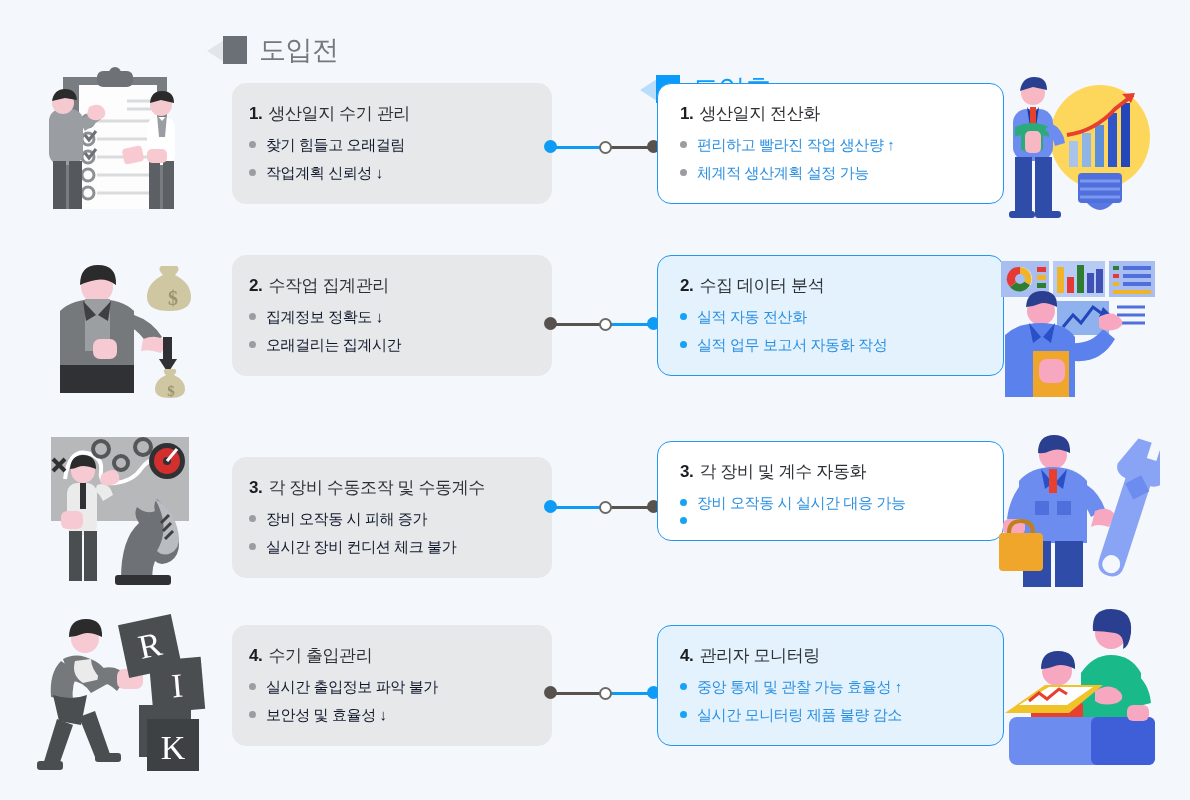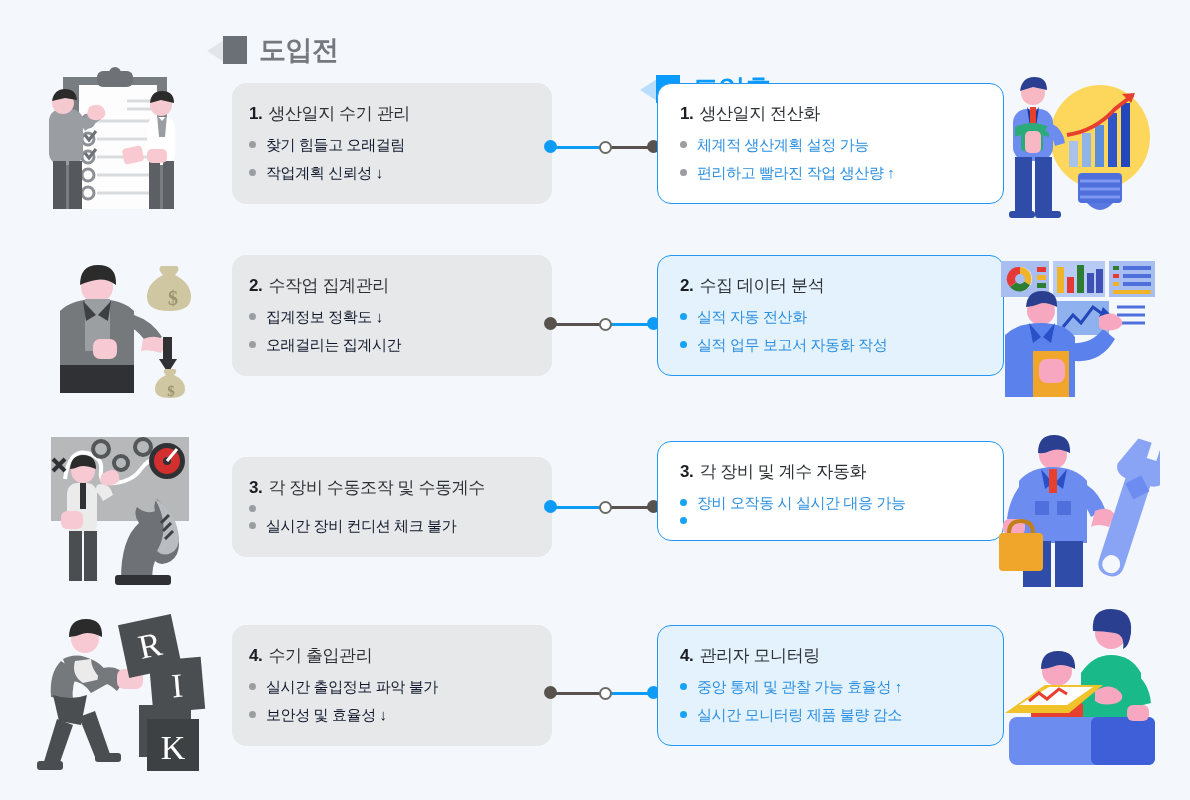--- a/index.html
+++ b/index.html
@@ -19,21 +19,21 @@
   .flagmark{position:relative;width:40px;height:28px;flex:none;}
   .flagmark .wing{
     position:absolute;left:0;top:4px;width:0;height:0;
     border-top:11px solid transparent;border-bottom:11px solid transparent;
   }
   .flagmark .sq{position:absolute;left:16px;top:0;width:24px;height:28px;}
   .before .wing{border-right:17px solid #e2e5e9;}
   .before .sq{background:#6b7076;}
   .after  .wing{border-right:17px solid #b9ddfb;}
   .after  .sq{background:#0a9bfc;}
-  .hdr-label{font-size:27px;letter-spacing:-0.5px;font-weight:bold;}
+  .hdr-label{font-size:27px;letter-spacing:-0.5px;}
   .before .hdr-label{color:#74797f;}
   .after  .hdr-label{color:#0a9bfc;}
 
   
   .row{position:absolute;left:0;width:1190px;height:180px;}
   .row-1{top:75px;}
   .row-2{top:255px;}
   .row-3{top:433px;}
   .row-4{top:613px;}
 
@@ -180,25 +180,25 @@
       <span class="cap capR"></span>
     </div>
 
     <div class="card card-right" style="top:8px">
       <div class="title">
         <span class="num">1.</span><span>생산일지 전산화</span>
       </div>
       <ul>
         <li>
             <span class="dot"></span>
+            <span>편리하고 빨라진 작업 생산량 ↑</span>
+          </li>
+        <li>
+            <span class="dot"></span>
             <span>체계적 생산계획 설정 가능</span>
-          </li>
-        <li>
-            <span class="dot"></span>
-            <span>편리하고 빨라진 작업 생산량 ↑</span>
           </li>
       </ul>
     </div>
 
     <div class="illus illus-right" style="top:-10px">
       <svg width="165" height="160" viewBox="0 0 165 160">
         <ellipse cx="105" cy="72" rx="50" ry="52" fill="#fcd75b"></ellipse>
         <rect x="83" y="108" width="44" height="30" rx="4" fill="#4f6fdd"></rect>
         <g stroke="#7d97ef" stroke-width="3">
           <line x1="85" y1="116" x2="125" y2="116"></line>
@@ -382,20 +382,21 @@
       </svg>
     </div>
 
     <div class="card card-left" style="top:24px">
       <div class="title">
         <span class="num">3.</span><span>각 장비 수동조작 및 수동계수</span>
       </div>
       <ul>
         <li>
             <span class="dot"></span>
+            <span>장비 오작동 시 피해 증가</span>
           </li>
         <li>
             <span class="dot"></span>
             <span>실시간 장비 컨디션 체크 불가</span>
           </li>
       </ul>
     </div>
 
     <div class="conn dir-bl" style="top:67px">
       <span class="cap capL"></span>

